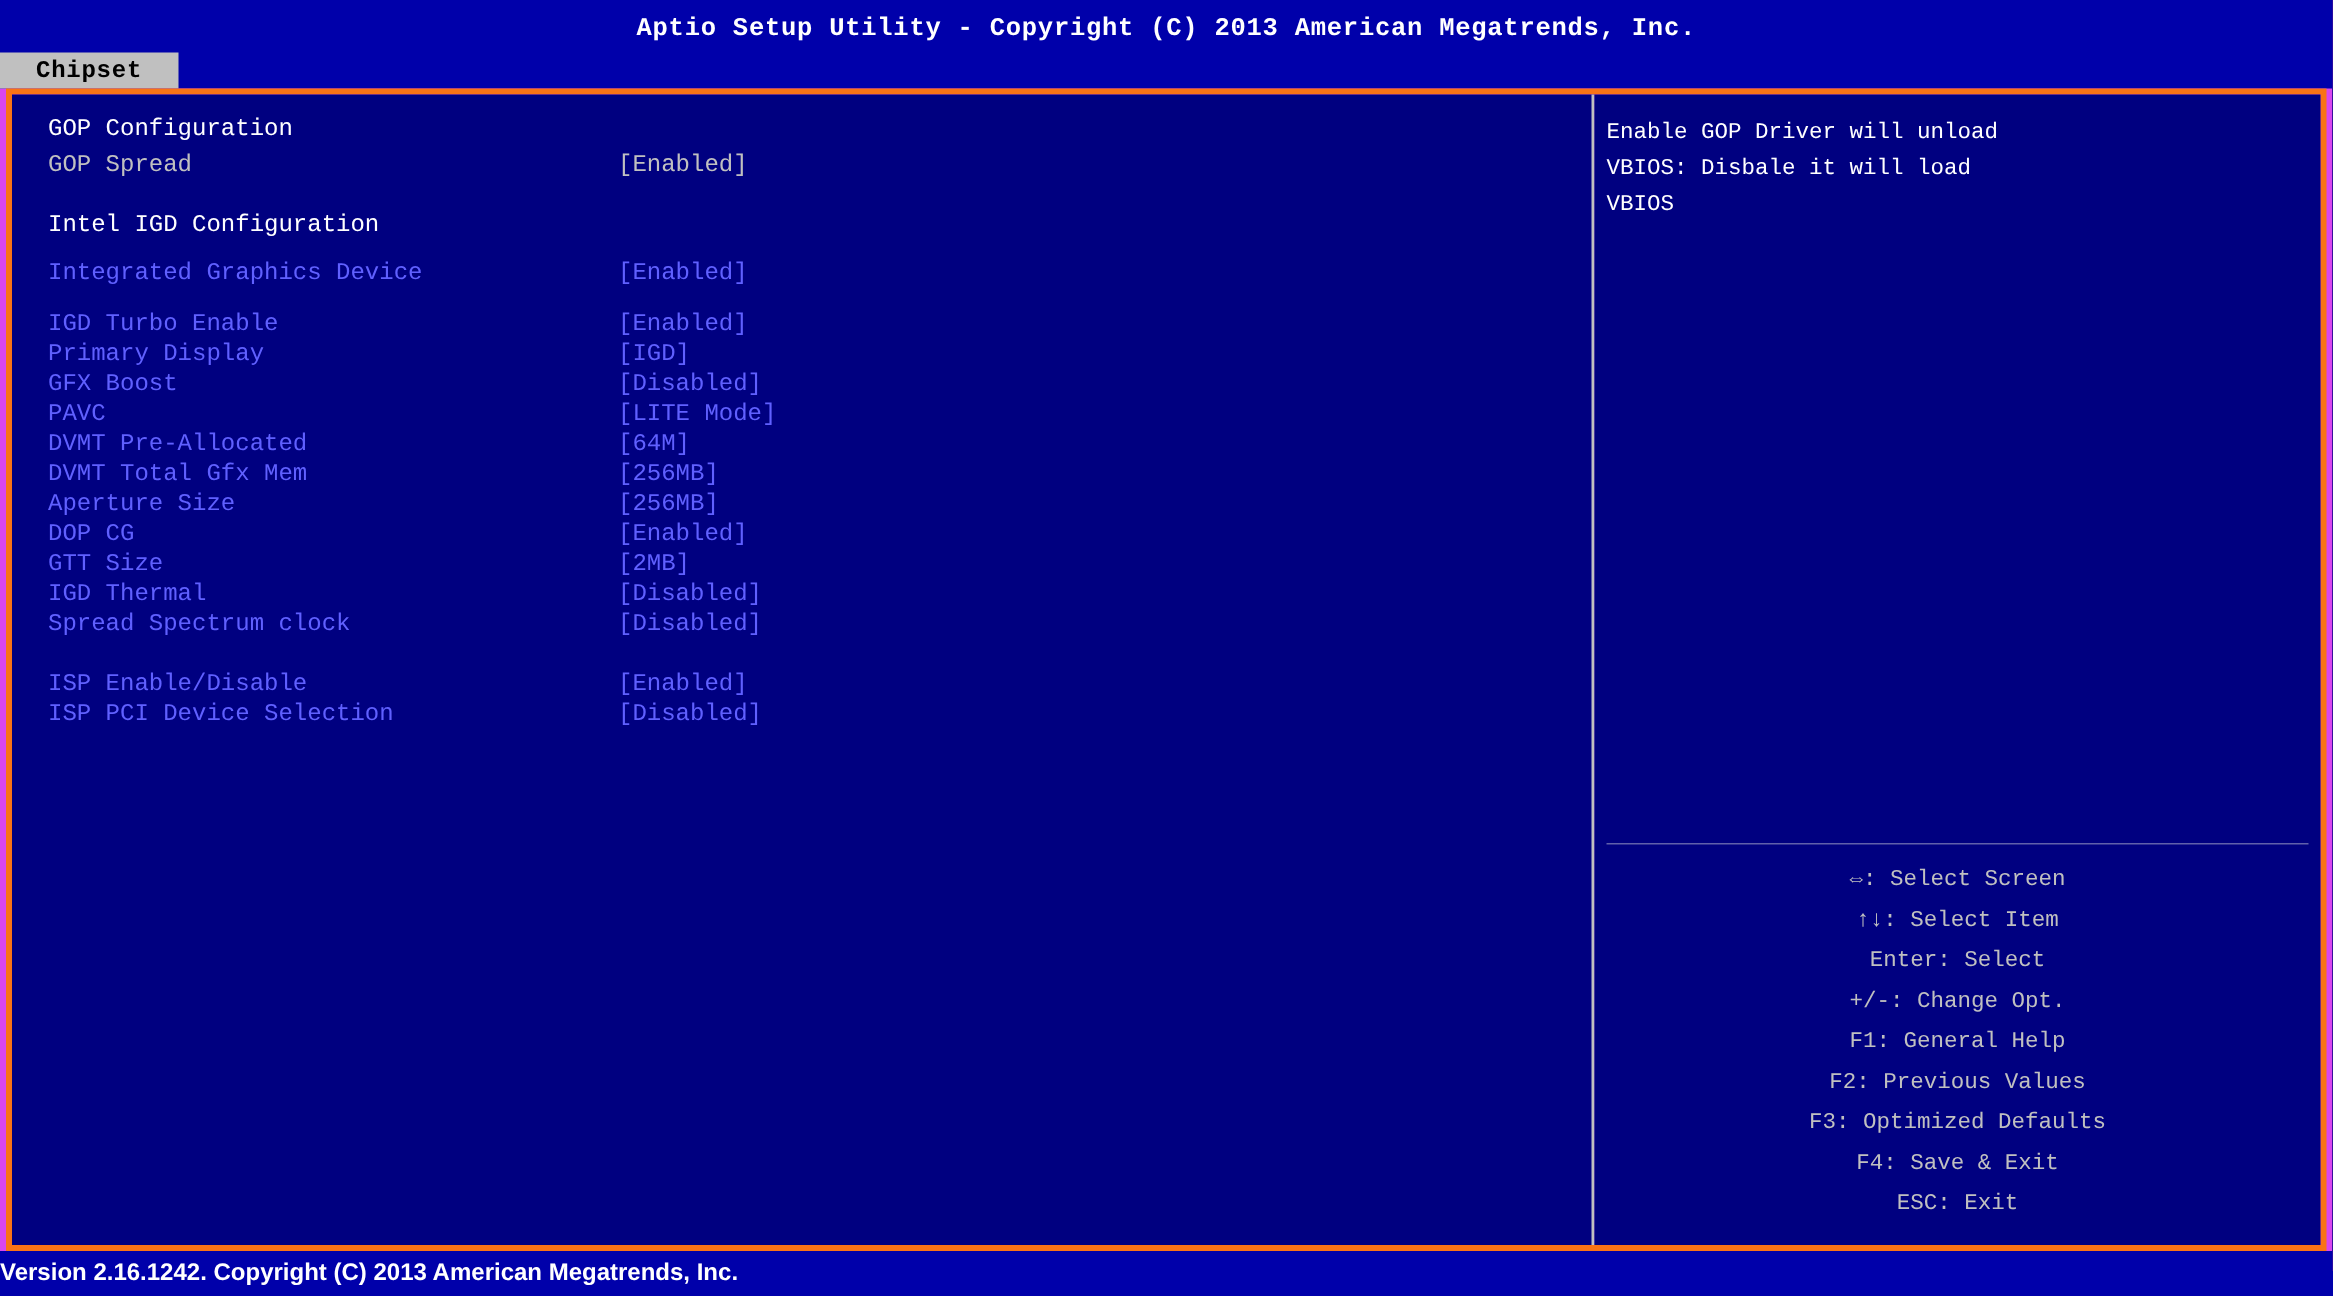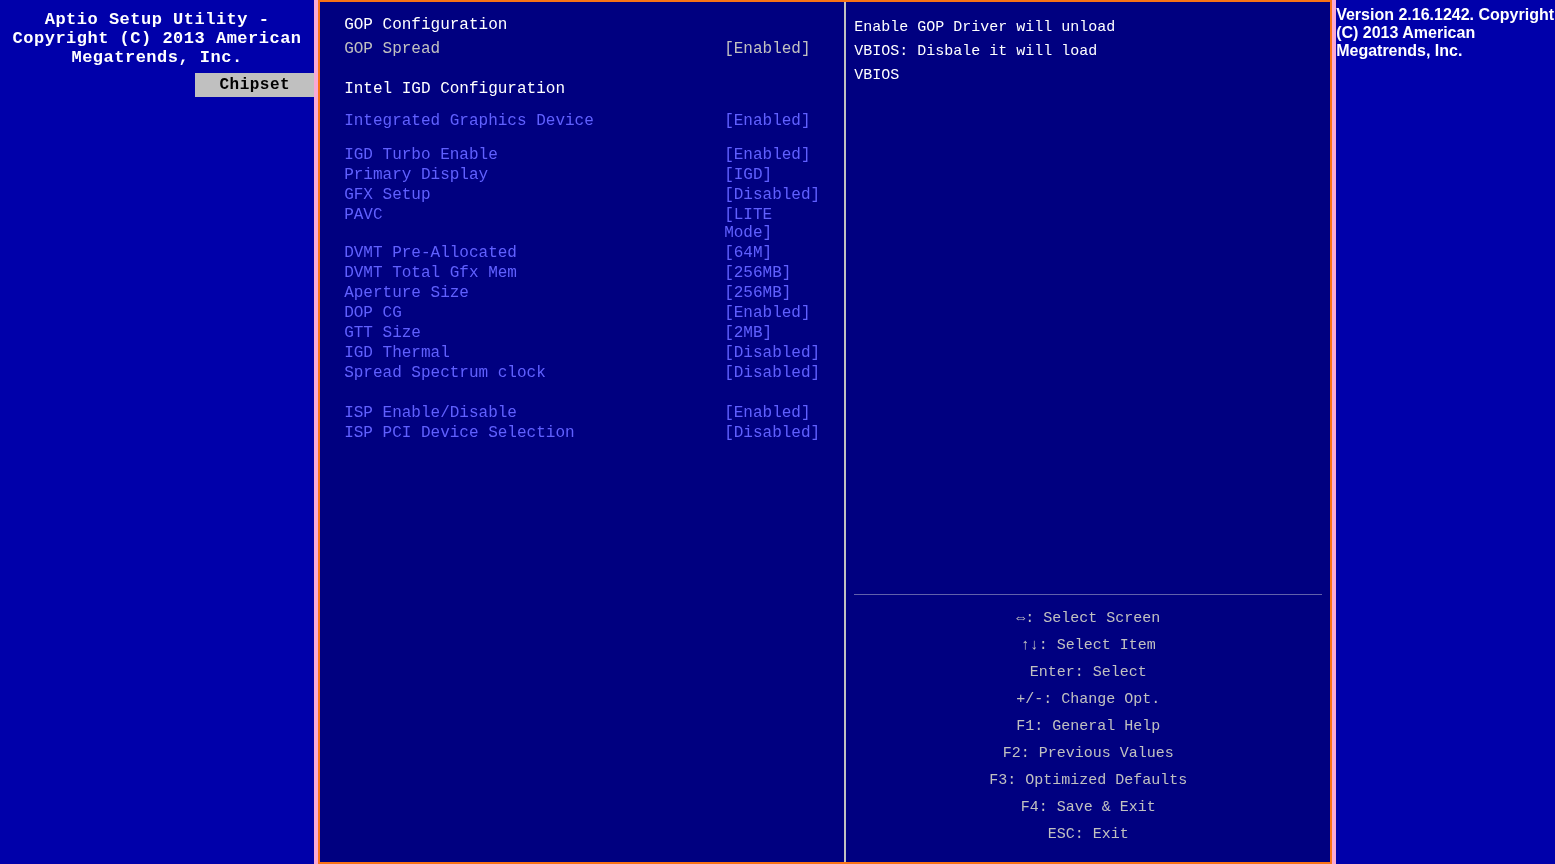--- a/index.html
+++ b/index.html
@@ -15,60 +15,59 @@
       font-family: "Courier New", Courier, monospace;
       font-size: 16px;
       color: #c0c0c0;
       overflow: hidden;
     }
 
     .screen {
       width: 1555px;
       height: 864px;
       display: flex;
-      flex-direction: row;
-      background-color: #f9a8d4;
+      flex-direction: column;
+      background-color: #d946ef;
     }
 
     
     .title-bar {
       background-color: #0000aa;
       color: #ffffff;
       text-align: center;
       padding: 6px 0 0 0;
       font-size: 17px;
       font-weight: bold;
       letter-spacing: 0.5px;
     }
 
     .title-text {
       padding: 4px 0;
     }
 
     .tab-bar {
       display: flex;
-      justify-content: flex-end;
+      justify-content: flex-start;
       margin-top: 2px;
-      padding-left: 36px;
     }
 
     .tab {
       background-color: #c0c0c0;
       color: #000000;
       padding: 3px 24px;
       font-size: 16px;
       font-family: "Courier New", Courier, monospace;
       font-weight: bold;
     }
 
     
     .main-content {
       display: flex;
       flex: 1;
-      border: 2px solid #f97316;
+      border: 4px solid #f97316;
       margin: 0 4px;
     }
 
     .left-panel {
       flex: 1;
       padding: 14px 24px;
       border-right: 2px solid #c0c0c0;
       background-color: #000080;
       overflow: hidden;
     }
@@ -203,21 +202,21 @@
 
         <div class="setting-row">
           <span class="setting-label">IGD Turbo Enable</span>
           <span class="setting-value">[Enabled]</span>
         </div>
         <div class="setting-row">
           <span class="setting-label">Primary Display</span>
           <span class="setting-value">[IGD]</span>
         </div>
         <div class="setting-row">
-          <span class="setting-label">GFX Setup</span>
+          <span class="setting-label">GFX Boost</span>
           <span class="setting-value">[Disabled]</span>
         </div>
         <div class="setting-row">
           <span class="setting-label">PAVC</span>
           <span class="setting-value">[LITE Mode]</span>
         </div>
         <div class="setting-row">
           <span class="setting-label">DVMT Pre-Allocated</span>
           <span class="setting-value">[64M]</span>
         </div>

